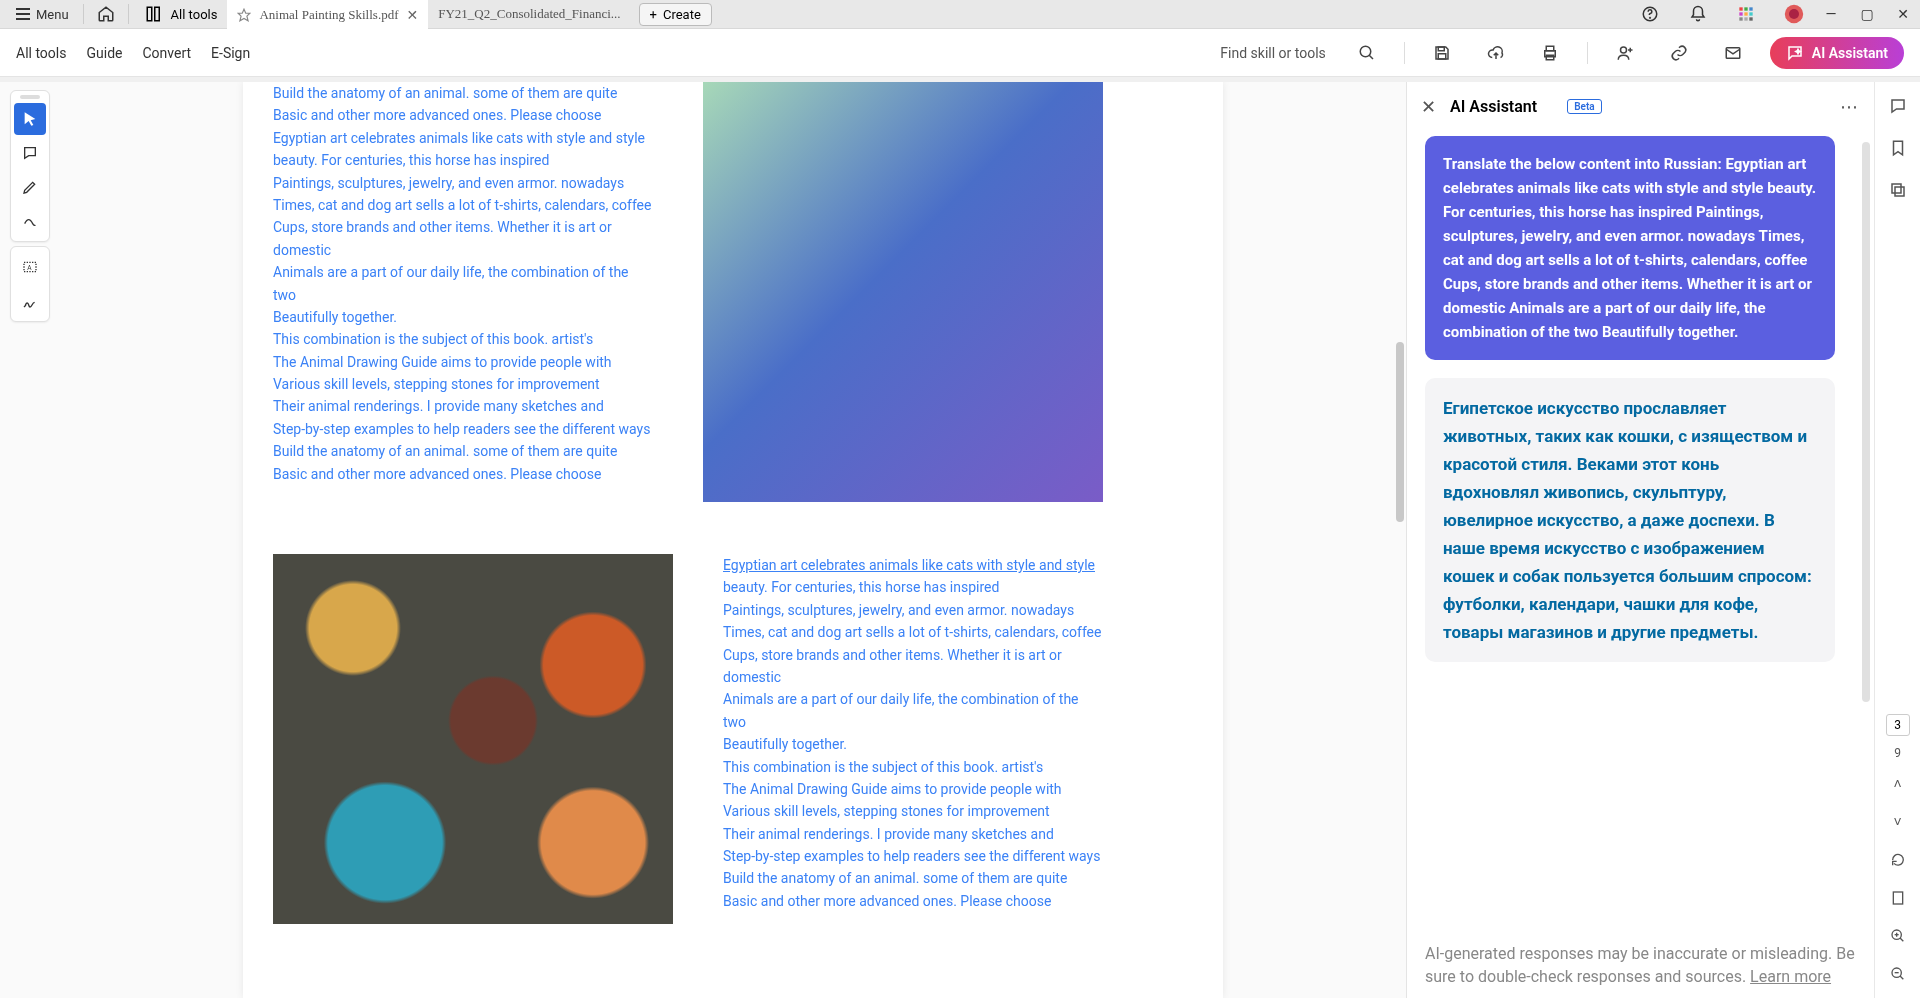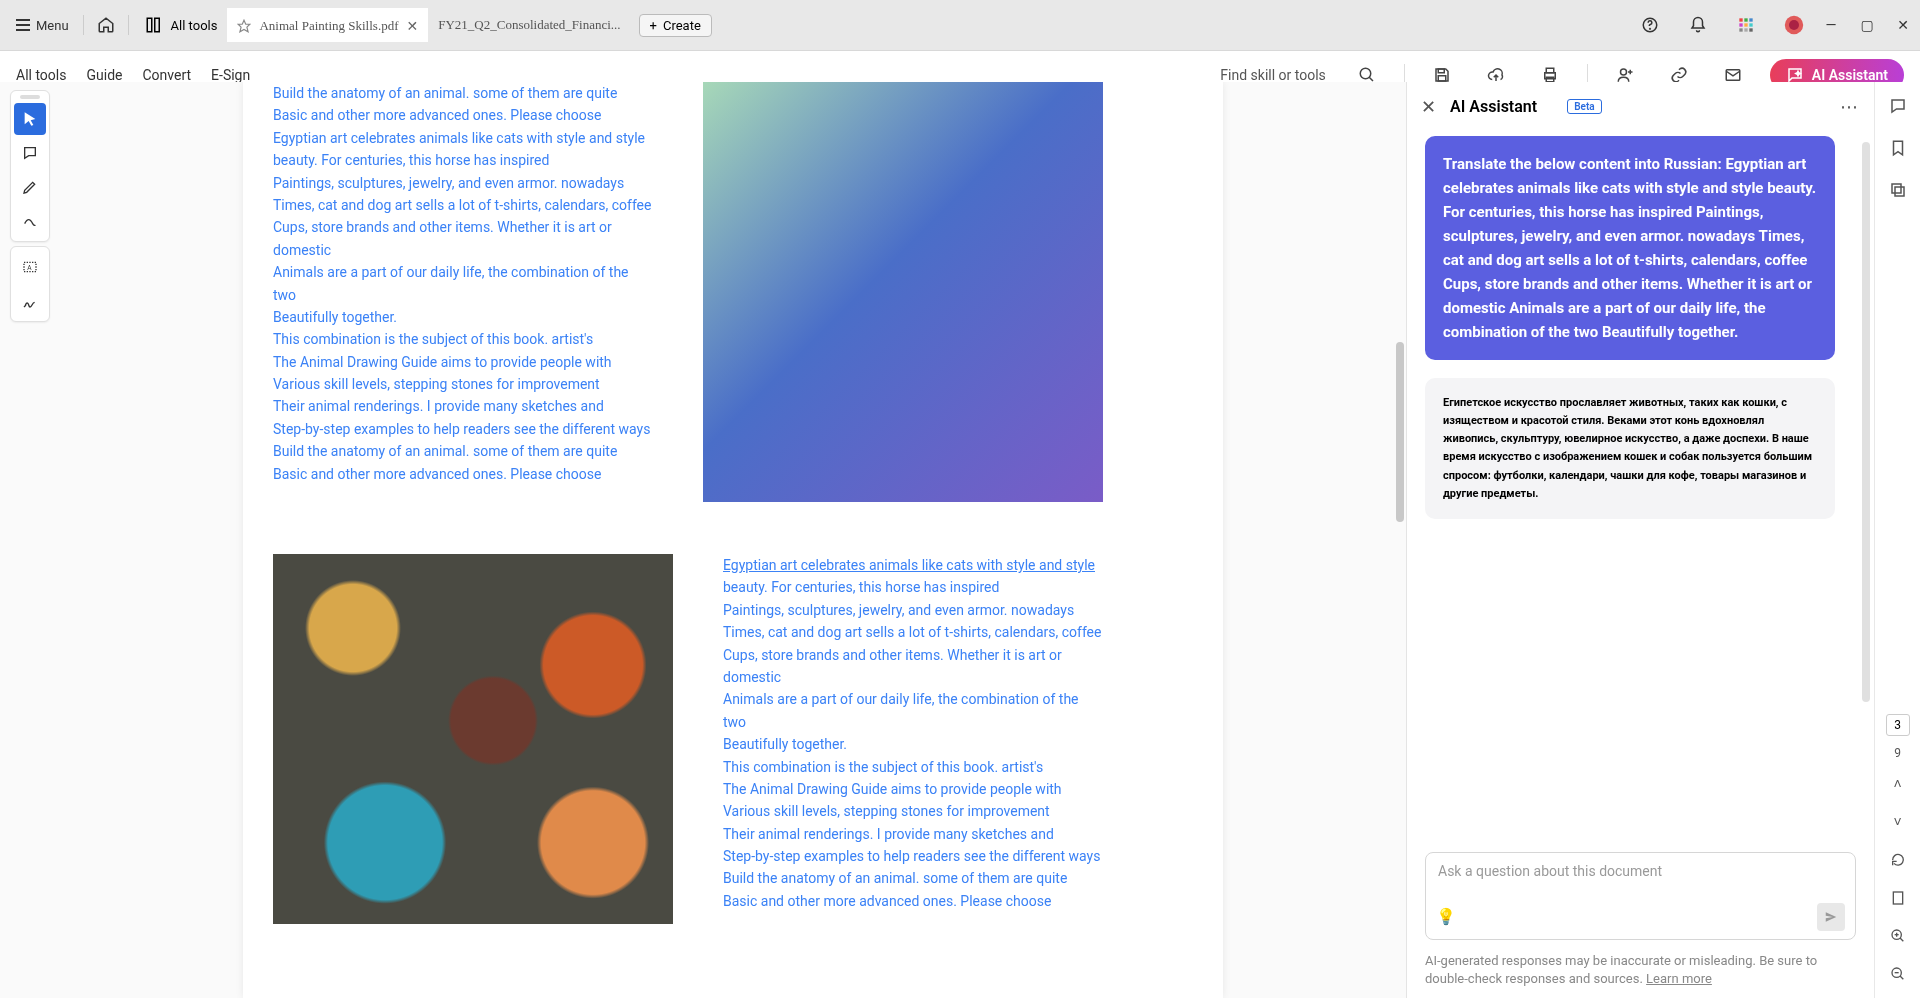--- a/index.html
+++ b/index.html
@@ -1,19 +1,19 @@
 <!DOCTYPE html>
 <html><head>
 <meta charset="utf-8">
 <style>
 * { margin: 0; padding: 0; box-sizing: border-box; font-family: -apple-system, BlinkMacSystemFont, "Segoe UI", Roboto, sans-serif; }
 body { background: #f0f0f0; width: 1920px; height: 998px; overflow: hidden; position: relative; }
 
 
-.titlebar { height: 51px; background: #e8e8e8; display: flex; align-items: center; padding: 0 8px; border-bottom: 1px solid #d8d8d8; }
+.titlebar { height: 29px; background: #e8e8e8; display: flex; align-items: center; padding: 0 8px; border-bottom: 1px solid #d8d8d8; }
 .menu-btn { display: flex; align-items: center; gap: 6px; padding: 4px 8px; cursor: pointer; font-size: 13px; color: #333; }
 .menu-icon-lines { display: inline-flex; flex-direction: column; gap: 3px; }
 .menu-icon-lines span { width: 14px; height: 2px; background: #333; display: block; }
 .titlebar-sep { width: 1px; height: 20px; background: #ccc; margin: 0 6px; }
 .titlebar-icon { width: 32px; height: 32px; display: flex; align-items: center; justify-content: center; cursor: pointer; color: #333; }
 .alltools-btn { display: flex; align-items: center; gap: 8px; padding: 0 10px; font-size: 13px; cursor: pointer; }
 .tab { display: flex; align-items: center; gap: 8px; padding: 0 10px; height: 34px; font-size: 13px; color: #555; cursor: pointer; max-width: 240px; }
 .tab.active { background: #fff; border-top: 2px solid #fff; }
 .tab .tab-title { overflow: hidden; text-overflow: ellipsis; white-space: nowrap; font-family: Liberation Serif, serif; }
 .tab .close-x { font-size: 14px; color: #666; }
@@ -56,28 +56,28 @@
 .ai-panel { width: 468px; background: #fff; border-left: 1px solid #e4e4e4; display: flex; flex-direction: column; }
 .ai-header { height: 48px; display: flex; align-items: center; padding: 0 14px; gap: 14px; }
 .ai-close { font-size: 18px; cursor: pointer; color: #555; }
 .ai-title { font-size: 16px; font-weight: 600; }
 .beta-badge { font-size: 10px; border: 1px solid #2b6cde; color: #2b6cde; padding: 1px 6px; border-radius: 3px; font-weight: 600; margin-left: 16px; }
 .ai-header-spacer { flex: 1; }
 .ai-menu { font-size: 18px; color: #555; cursor: pointer; letter-spacing: 2px; }
 .ai-body { flex: 1; overflow-y: auto; padding: 6px 18px 6px 18px; position: relative; font-weight: bold; }
 .ai-scroll { position: absolute; right: 4px; top: 12px; width: 8px; height: 560px; background: #e0e0e0; border-radius: 4px; }
 .user-bubble { background: #5b5fe0; color: #fff; border-radius: 10px; padding: 16px 18px; font-size: 15px; line-height: 1.6; margin-bottom: 18px; max-width: 410px; }
-.assistant-bubble { background: #f4f4f6; color: #000000; border-radius: 10px; padding: 16px 18px; font-size: 11px; line-height: 1.65; max-width: 410px; }
+.assistant-bubble { background: #f4f4f6; color: #0369a1; border-radius: 10px; padding: 16px 18px; font-size: 17px; line-height: 1.65; max-width: 410px; }
 .ai-input-wrap { padding: 10px 18px 6px; }
 .ai-input { border: 1px solid #d6d6d6; border-radius: 8px; min-height: 88px; padding: 10px 12px; position: relative; background: #fff; }
 .ai-input-placeholder { color: #9a9a9a; font-size: 14px; }
 .ai-input-icons { position: absolute; bottom: 8px; left: 10px; right: 10px; display: flex; justify-content: space-between; align-items: center; }
 .bulb-icon { color: #888; font-size: 16px; }
 .send-btn { width: 28px; height: 28px; background: #e8e8e8; border-radius: 4px; display: flex; align-items: center; justify-content: center; color: #999; }
-.ai-disclaimer { font-size: 13px; color: #888; padding: 6px 18px 10px; line-height: 1.4; }
+.ai-disclaimer { font-size: 16px; color: #888; padding: 6px 18px 10px; line-height: 1.4; }
 .ai-disclaimer a { text-decoration: underline; color: #888; }
 
 
 .right-rail { width: 46px; background: #fff; border-left: 1px solid #e8e8e8; display: flex; flex-direction: column; align-items: center; padding-top: 10px; gap: 14px; }
 .rail-icon { width: 28px; height: 28px; display: flex; align-items: center; justify-content: center; cursor: pointer; color: #555; font-size: 14px; }
 .rail-spacer { flex: 1; }
 .rail-bottom { display: flex; flex-direction: column; align-items: center; gap: 10px; padding-bottom: 10px; }
 .page-num-box { border: 1px solid #ccc; border-radius: 3px; width: 24px; height: 22px; display: flex; align-items: center; justify-content: center; font-size: 12px; }
 .page-total { font-size: 12px; color: #555; }
 
@@ -321,33 +321,20 @@
       <span class="ai-title">AI Assistant</span>
       <span class="beta-badge">Beta</span>
       <div class="ai-header-spacer"></div>
       <span class="ai-menu">⋯</span>
     </div>
     <div class="ai-body">
       <div class="user-bubble">Translate the below content into Russian: Egyptian art celebrates animals like cats with style and style beauty. For centuries, this horse has inspired Paintings, sculptures, jewelry, and even armor. nowadays Times, cat and dog art sells a lot of t-shirts, calendars, coffee Cups, store brands and other items. Whether it is art or domestic Animals are a part of our daily life, the combination of the two Beautifully together.</div>
       <div class="assistant-bubble">Египетское искусство прославляет животных, таких как кошки, с изяществом и красотой стиля. Веками этот конь вдохновлял живопись, скульптуру, ювелирное искусство, а даже доспехи. В наше время искусство с изображением кошек и собак пользуется большим спросом: футболки, календари, чашки для кофе, товары магазинов и другие предметы.</div>
       <div class="ai-scroll"></div>
     </div>
-    <div class="ai-input-wrap">
-      <div class="ai-input">
-        <div class="ai-input-placeholder">Ask a question about this document</div>
-        <div class="ai-input-icons">
-          <span class="bulb-icon">💡</span>
-          <span class="send-btn">
-              <svg width="14" height="14" viewBox="0 0 24 24" fill="currentColor">
-                <path d="M3 20l18-8L3 4v6l12 2-12 2z"></path>
-              </svg>
-            </span>
-        </div>
-      </div>
-    </div>
     <div class="ai-disclaimer">
       <span>AI-generated responses may be inaccurate or misleading. Be sure to double-check responses and sources.</span>
       <a>Learn more</a>
     </div>
   </div>
 
   <div class="right-rail">
     <div class="rail-icon">
         <svg width="18" height="18" viewBox="0 0 24 24" fill="none" stroke="currentColor" stroke-width="2">
           <path d="M4 4h16v12H10l-6 4z"></path>

